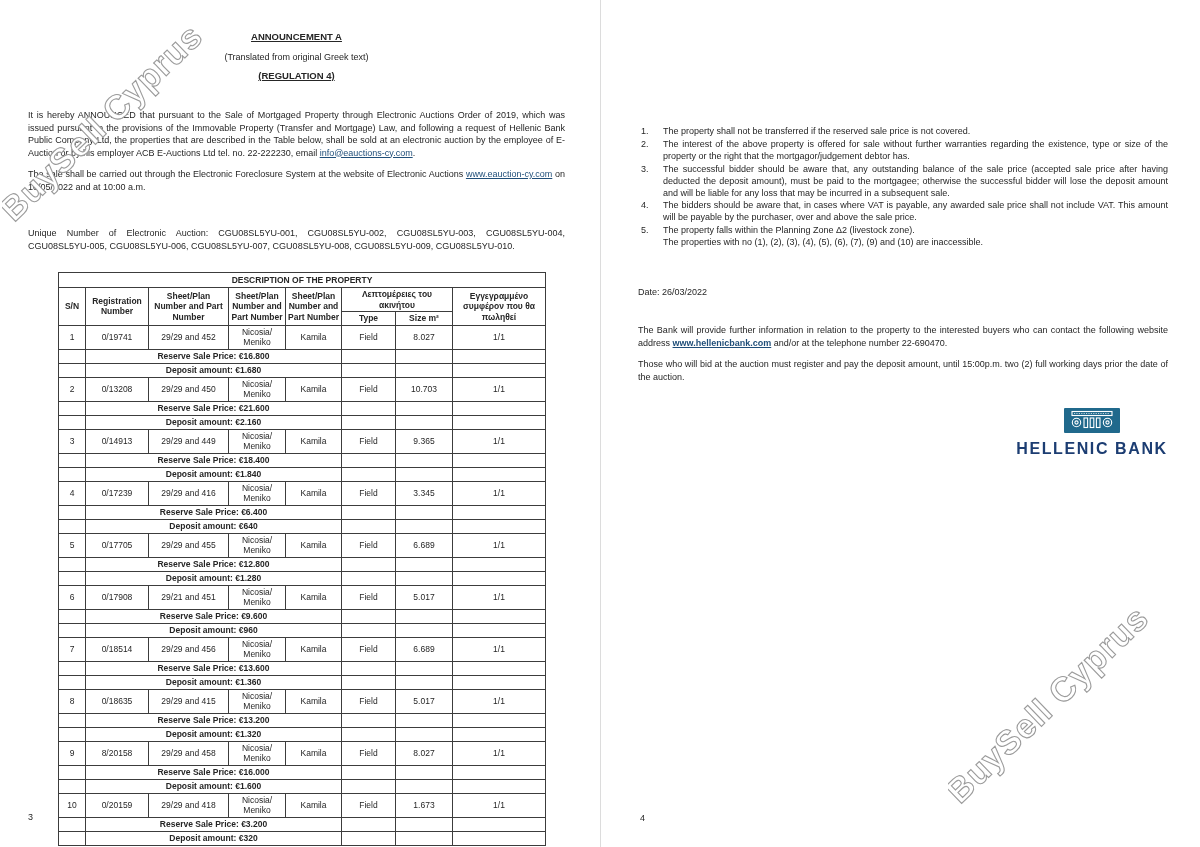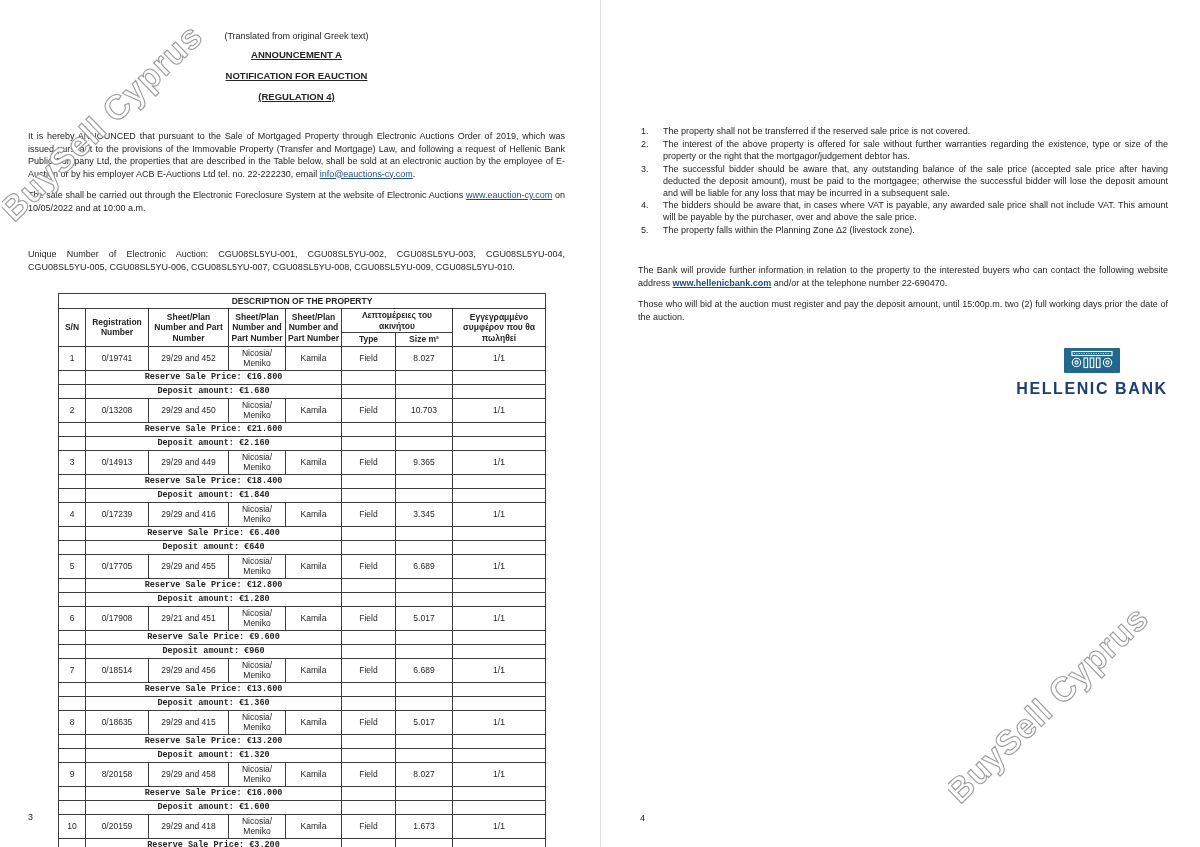--- a/index.html
+++ b/index.html
@@ -24,21 +24,21 @@
 
   
   .tbl-wrap { margin-left:30px; margin-top:20px; }
   table.ptable { border-collapse:collapse; width:487px; table-layout:fixed; }
   table.ptable th, table.ptable td {
     border:1px solid #3c3c3c; font-size:8.5px; line-height:10.5px;
     padding:1px 2px; text-align:center; vertical-align:middle; color:#262626;
   }
   table.ptable th { font-weight:bold; }
   .tbl-title th { font-size:8.8px; height:12px; }
-  td.lbl { text-align:left; font-weight:bold; padding-left:4px;font-family:Liberation Mono, monospace; }
+  td.lbl { text-align:left; font-weight:bold; padding-left:4px; }
   tr.main-row td { height:21px; }
   tr.sub-row td { height:11px; }
 
   
   .note { display:flex; margin-bottom:1px; }
   .note-num { flex:none; width:22px; font-size:9px; line-height:11.9px; padding-left:3px; }
   .note-body { flex:1; font-size:9px; line-height:11.9px; text-align:justify; }
   .note-body .line2 { text-align:left; }
 
   .date-line { margin-top:38px; font-size:9px; }
@@ -59,23 +59,22 @@
   #wm-br { left:948px; top:590px; }
 </style>
 </head>
 <body>
 
 <div id="canvas">
 
   <div class="pg-divider"></div>
 
   <div class="page" id="page-left">
+    <div class="centered doc-heading">ANNOUNCEMENT A</div>
     <div class="centered trans-note">(Translated from original Greek text)</div>
-    <div class="centered doc-heading">ANNOUNCEMENT A</div>
-    <div class="centered doc-heading">NOTIFICATION FOR EAUCTION</div>
     <div class="centered doc-heading">(REGULATION 4)</div>
 
     <div class="body-par" id="par-announced"><span>It is hereby ANNOUNCED that pursuant to the Sale of Mortgaged Property through Electronic Auctions Order of 2019, which was issued pursuant to the provisions of the Immovable Property (Transfer and Mortgage) Law, and following a request of Hellenic Bank Public Company Ltd, the properties that are described in the Table below, shall be sold at an electronic auction by the employee of E-Auction or by his employer ACB E-Auctions Ltd tel. no. 22-222230, email </span><span class="doclink" style="color: rgb(31, 78, 121);">info@eauctions-cy.com</span><span>.</span></div>
 
     <div class="body-par" id="par-sale"><span>The sale shall be carried out through the Electronic Foreclosure System at the website of Electronic Auctions </span><span class="doclink" style="color: rgb(31, 78, 121);">www.eauction-cy.com</span><span> on 10/05/2022 and at 10:00 a.m.</span></div>
 
     <div class="body-par" id="par-unique">Unique Number of Electronic Auction: CGU08SL5YU-001, CGU08SL5YU-002, CGU08SL5YU-003, CGU08SL5YU-004, CGU08SL5YU-005, CGU08SL5YU-006, CGU08SL5YU-007, CGU08SL5YU-008, CGU08SL5YU-009, CGU08SL5YU-010.</div>
 
     <div class="tbl-wrap">
       <table class="ptable">
@@ -376,24 +375,26 @@
         <div class="note">
           <span class="note-num">4.</span>
           <div class="note-body">
             <div>The bidders should be aware that, in cases where VAT is payable, any awarded sale price shall not include VAT. This amount will be payable by the purchaser, over and above the sale price.</div>
           </div>
         </div>
         <div class="note">
           <span class="note-num">5.</span>
           <div class="note-body">
             <div>The property falls within the Planning Zone Δ2 (livestock zone).</div>
+            <div class="line2">The properties with no (1), (2), (3), (4), (5), (6), (7), (9) and (10) are inaccessible.</div>
           </div>
         </div>
       </div>
 
+    <div class="date-line">Date: 26/03/2022</div>
 
     <div class="body-par" id="par-bank"><span>The Bank will provide further information in relation to the property to the interested buyers who can contact the following website address </span><span class="doclink bold" style="color: rgb(31, 78, 121);">www.hellenicbank.com</span><span> and/or at the telephone number 22-690470.</span></div>
 
     <div class="body-par" id="par-register">Those who will bid at the auction must register and pay the deposit amount, until 15:00p.m. two (2) full working days prior the date of the auction.</div>
 
     <div class="logo-block">
       <span class="logo-box" id="logo-box" style="background: rgb(32, 105, 140);">
         <svg width="56" height="25" viewBox="0 0 56 25" aria-hidden="true">
           <g stroke="#ffffff" fill="none" stroke-width="1.1">
             <rect x="8" y="3.5" width="40" height="4"></rect>

